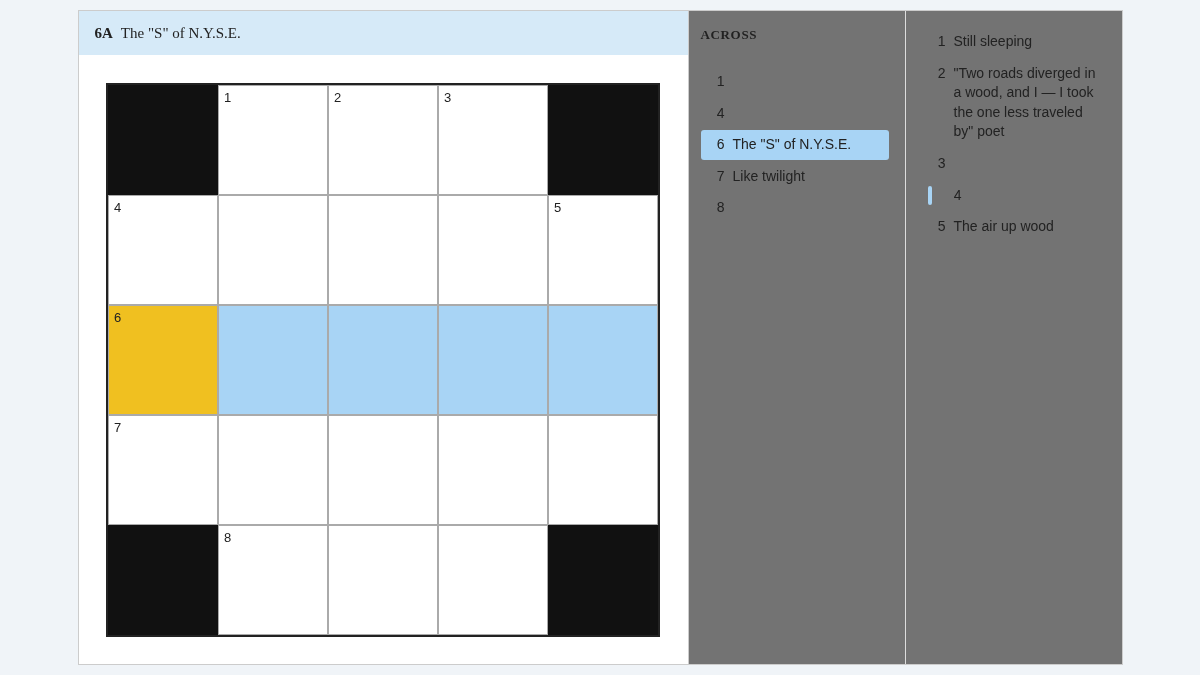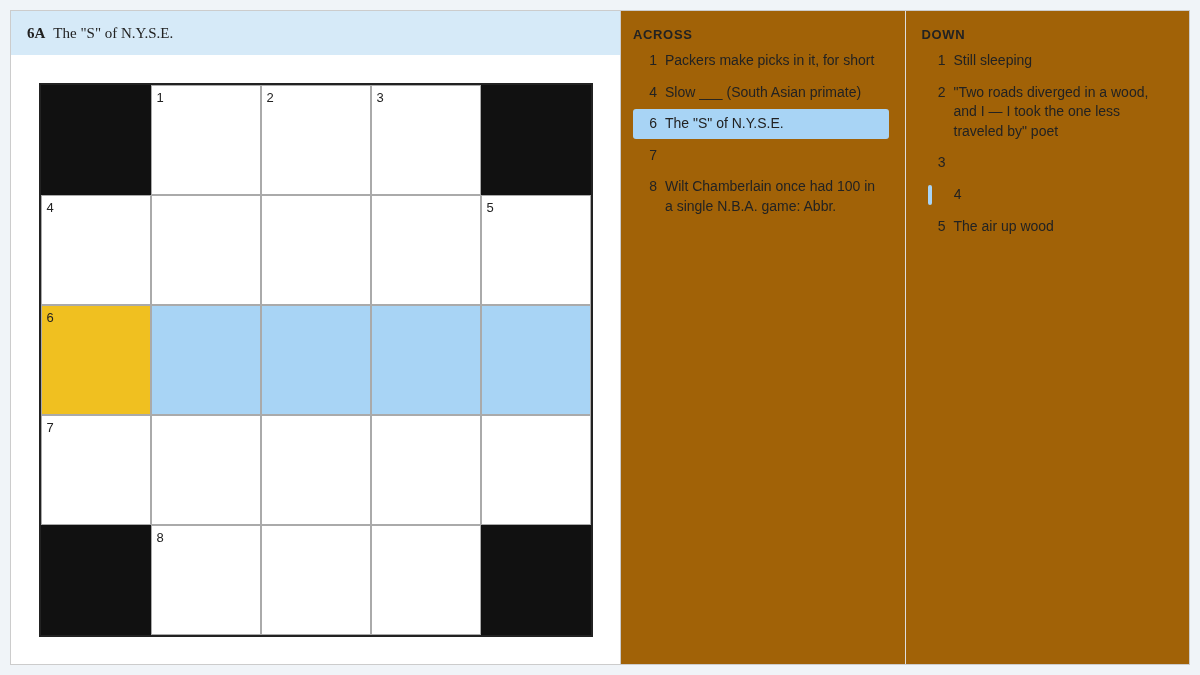--- a/index.html
+++ b/index.html
@@ -8,23 +8,23 @@
       background: #f0f4f8;
       display: flex;
       justify-content: center;
       align-items: center;
       width: 1200px;
       height: 675px;
       overflow: hidden;
     }
     .main-container {
       display: flex;
-      width: 1180px;
+      width: 1045px;
       height: 655px;
-      background: #a16207;
+      background: #737373;
       border: 1px solid #ccc;
     }
 
     
     .left-panel {
       width: 610px;
       min-width: 610px;
       display: flex;
       flex-direction: column;
       border-right: 1px solid #ccc;
@@ -96,23 +96,23 @@
       flex: 1;
       display: flex;
       flex-direction: column;
       padding: 16px 12px;
       overflow-y: auto;
       min-width: 0;
     }
     .clues-title {
       font-size: 13px;
       font-weight: bold;
-      font-family: Liberation Sans, sans-serif;
+      font-family: Liberation Serif, serif;
       letter-spacing: 0.05em;
-      margin-bottom: 4px;
+      margin-bottom: 24px;
       color: #222;
     }
     .clue-item {
       display: flex;
       gap: 8px;
       padding: 5px 6px;
       font-size: 14px;
       line-height: 1.4;
       color: #222;
       font-family: Arial, sans-serif;
@@ -203,44 +203,41 @@
     </div>
   </div>
 
   <div class="right-panel">
 
     <div class="clues-section">
       <div class="clues-title">ACROSS</div>
       <div id="across-clues">
           <div class="clue-item">
             <span class="clue-n">1</span>
-            <span class="clue-text">Packers make picks in it, for short</span>
           </div>
           <div class="clue-item">
             <span class="clue-n">4</span>
-            <span class="clue-text">Slow ___ (South Asian primate)</span>
           </div>
           <div class="clue-item active">
             <span class="clue-n">6</span>
             <span class="clue-text">The "S" of N.Y.S.E.</span>
           </div>
           <div class="clue-item">
             <span class="clue-n">7</span>
+            <span class="clue-text">Like twilight</span>
           </div>
           <div class="clue-item">
             <span class="clue-n">8</span>
-            <span class="clue-text">Wilt Chamberlain once had 100 in a single N.B.A. game: Abbr.</span>
           </div>
         </div>
     </div>
 
     <div class="divider"></div>
 
     <div class="clues-section">
-      <div class="clues-title">DOWN</div>
       <div id="down-clues">
           <div class="clue-item" style="position: relative;">
             <span class="clue-n">1</span>
             <span class="clue-text">Still sleeping</span>
           </div>
           <div class="clue-item" style="position: relative;">
             <span class="clue-n">2</span>
             <span class="clue-text">"Two roads diverged in a wood, and I — I took the one less traveled by" poet</span>
           </div>
           <div class="clue-item" style="position: relative;">

